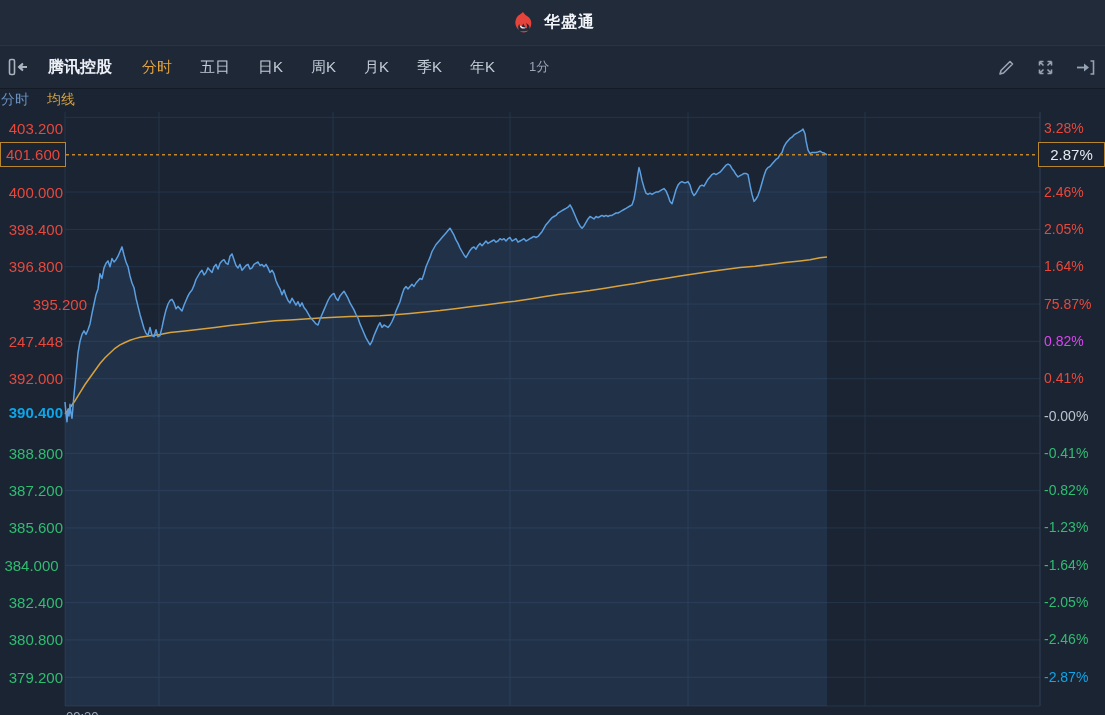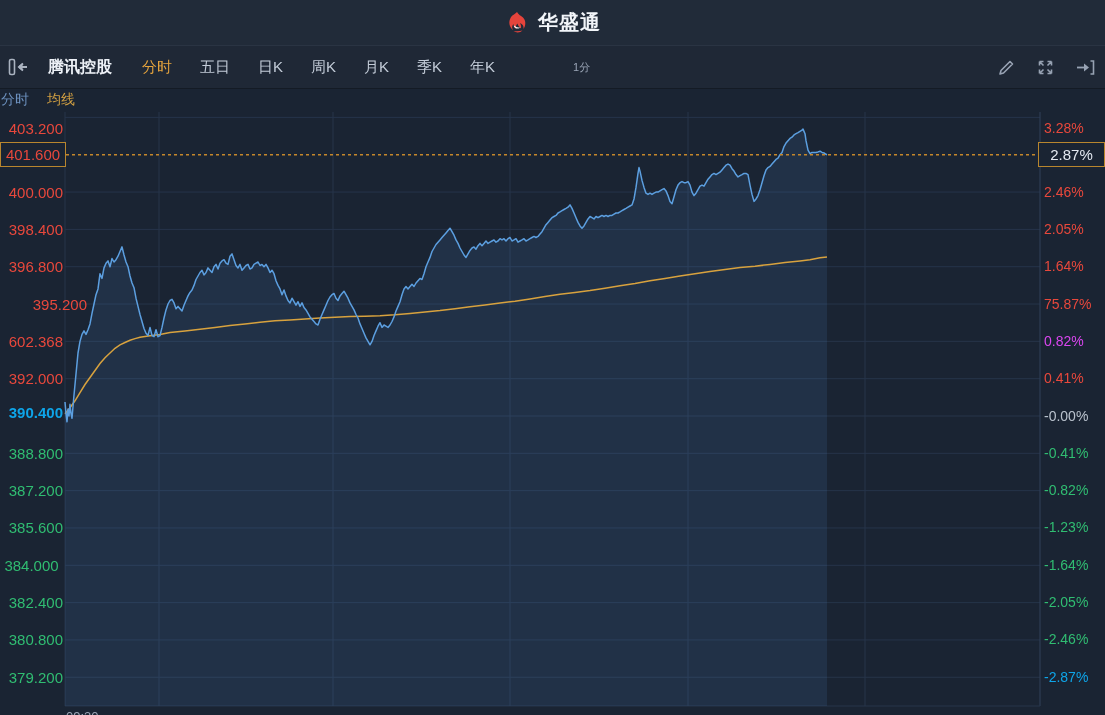--- a/index.html
+++ b/index.html
@@ -8,34 +8,34 @@
     background:#1a2433;
     font-family:"Liberation Sans","DejaVu Sans",sans-serif;
     -webkit-font-smoothing:antialiased;
   }
   
   .app-header{
     position:absolute;left:0;top:0;width:1105px;height:45px;
     background:#212b39;border-bottom:1px solid #2a3443;
     display:flex;align-items:center;justify-content:center;gap:8px;
   }
-  .app-title{font-size:20px;font-weight:bold;color:#f2f5f9;letter-spacing:1px;}
+  .app-title{font-size:16px;font-weight:bold;color:#f2f5f9;letter-spacing:1px;}
   
   .toolbar{
     position:absolute;left:0;top:46px;width:1105px;height:42px;
     background:#1f2836;border-bottom:1px solid #141b25;
     display:flex;align-items:center;
   }
   .collapse-btn{margin-left:8px;display:flex;align-items:center;cursor:pointer;}
   .stock-name{margin-left:18px;font-size:16px;font-weight:bold;color:#edf1f7;}
   .tabs{display:flex;align-items:center;margin-left:30px;gap:28px;}
   .tab{font-size:15px;color:#c3ccd8;cursor:pointer;}
   .tab.active{color:#e6a43d;}
   .interval{margin-left:34px;display:flex;align-items:center;gap:10px;cursor:pointer;}
-  .interval-label{font-size:11px;color:#9aa5b6;margin-left:44px;}
+  .interval-label{font-size:13px;color:#9aa5b6;}
   .caret{width:0;height:0;border-left:5px solid transparent;border-right:5px solid transparent;border-top:6px solid #76markdown;border-top-color:#78839a;}
   .toolbar-right{margin-left:auto;margin-right:10px;display:flex;align-items:center;gap:20px;}
   .tool-icon{cursor:pointer;display:flex;align-items:center;}
   
   .chart-region{position:absolute;left:0;top:89px;width:1105px;height:626px;background:#1a2433;}
   .legend{position:absolute;left:1px;top:2px;display:flex;gap:18px;}
   .legend-item{font-size:14px;cursor:pointer;}
   svg.plot{position:absolute;left:0;top:0;}
   .axis-label{position:absolute;height:19px;line-height:19px;font-size:15px;}
   .axis-left .axis-label{left:0;width:63px;text-align:right;}
@@ -143,21 +143,21 @@
       <path d="M65.0,413.7 L70.0,407.8 L75.0,400.8 L80.0,392.7 L85.0,384.5 L90.0,377.5 L95.0,370.5 L100.0,363.5 L105.0,357.7 L110.0,353.0 L115.0,348.3 L120.0,344.8 L125.0,342.5 L130.0,340.2 L135.0,338.6 L140.0,337.2 L150.0,335.8 L160.0,334.4 L170.0,332.5 L185.0,330.9 L200.0,329.2 L215.0,327.4 L230.0,325.5 L245.0,323.9 L260.0,322.2 L275.0,320.8 L290.0,319.9 L305.0,319.0 L320.0,318.0 L335.0,317.3 L350.0,316.6 L365.0,316.2 L380.0,315.7 L395.0,314.8 L410.0,313.4 L425.0,312.0 L440.0,310.6 L455.0,308.7 L470.0,306.8 L485.0,305.0 L500.0,303.1 L515.0,301.2 L530.0,298.9 L545.0,296.6 L560.0,294.2 L575.0,292.4 L590.0,290.5 L605.0,288.2 L620.0,285.8 L635.0,283.5 L650.0,280.7 L665.0,278.4 L680.0,276.0 L695.0,273.7 L710.0,271.4 L725.0,269.5 L740.0,267.6 L755.0,266.2 L770.0,264.4 L785.0,262.5 L800.0,260.9 L810.0,259.7 L820.0,257.8 L827.0,256.9" fill="none" stroke="#d8a23e" stroke-width="1.5"></path>
       <path d="M65.0,402.0 L66.0,413.7 L67.0,421.8 L68.0,409.0 L69.0,416.0 L70.0,404.3 L71.0,413.7 L72.0,418.3 L74.0,395.0 L76.0,374.0 L78.0,353.0 L80.0,341.4 L82.0,334.4 L84.0,330.9 L86.0,334.4 L88.0,329.7 L90.0,323.9 L92.0,313.4 L94.0,304.0 L96.0,294.7 L98.0,288.9 L100.0,273.7 L102.0,278.4 L104.0,267.9 L106.0,263.2 L108.0,260.9 L110.0,266.7 L112.0,258.5 L114.0,262.0 L116.0,259.7 L118.0,256.2 L120.0,251.5 L122.0,246.9 L124.0,255.0 L126.0,262.0 L128.0,266.7 L130.0,276.0 L132.0,283.0 L134.0,287.7 L136.0,298.2 L138.0,306.4 L140.0,314.5 L142.0,321.5 L144.0,328.5 L146.0,333.2 L148.0,335.5 L150.0,327.4 L152.0,335.5 L154.0,336.7 L156.0,329.7 L158.0,336.7 L160.0,335.5 L162.0,327.4 L164.0,318.0 L166.0,309.9 L168.0,304.0 L170.0,300.5 L172.0,299.4 L174.0,302.9 L176.0,308.7 L178.0,306.4 L180.0,308.7 L182.0,311.0 L184.0,305.2 L186.0,300.5 L188.0,295.9 L190.0,292.4 L192.0,290.0 L194.0,285.4 L196.0,279.5 L198.0,276.0 L200.0,272.5 L202.0,270.2 L204.0,274.9 L206.0,272.5 L208.0,267.9 L210.0,270.2 L212.0,272.5 L214.0,266.7 L216.0,264.4 L218.0,269.0 L220.0,263.2 L222.0,260.9 L224.0,259.7 L226.0,263.2 L228.0,264.4 L230.0,256.2 L232.0,253.9 L234.0,259.7 L236.0,265.5 L238.0,267.9 L240.0,264.4 L242.0,270.2 L244.0,267.9 L246.0,265.5 L248.0,264.4 L250.0,269.0 L252.0,267.9 L254.0,264.4 L256.0,263.2 L258.0,262.0 L260.0,265.5 L262.0,264.4 L264.0,266.7 L266.0,264.4 L268.0,267.9 L270.0,272.5 L272.0,270.2 L274.0,273.7 L276.0,280.7 L278.0,285.4 L280.0,288.9 L282.0,294.7 L284.0,290.0 L286.0,295.9 L288.0,300.5 L290.0,302.9 L292.0,298.2 L294.0,301.7 L296.0,305.2 L298.0,301.7 L300.0,306.4 L302.0,302.9 L304.0,307.5 L306.0,309.9 L308.0,313.4 L310.0,316.9 L312.0,319.2 L314.0,321.5 L316.0,323.9 L318.0,325.0 L320.0,319.2 L322.0,314.5 L324.0,309.9 L326.0,305.2 L328.0,300.5 L330.0,297.0 L332.0,294.7 L334.0,293.5 L336.0,298.2 L338.0,300.5 L340.0,295.9 L342.0,293.5 L344.0,291.2 L346.0,294.7 L348.0,298.2 L350.0,302.9 L352.0,306.4 L354.0,309.9 L356.0,314.5 L358.0,318.0 L360.0,323.9 L362.0,328.5 L364.0,333.2 L366.0,337.9 L368.0,341.4 L370.0,344.8 L372.0,341.4 L374.0,335.5 L376.0,330.9 L378.0,326.2 L380.0,322.7 L382.0,327.4 L384.0,325.0 L386.0,326.2 L388.0,327.4 L390.0,325.0 L392.0,321.5 L394.0,316.9 L396.0,311.0 L398.0,306.4 L400.0,301.7 L402.0,294.7 L404.0,288.9 L406.0,286.5 L408.0,288.9 L410.0,286.5 L412.0,284.2 L414.0,286.5 L416.0,283.0 L418.0,280.7 L420.0,278.4 L422.0,279.5 L424.0,273.7 L426.0,266.7 L428.0,262.0 L430.0,257.4 L432.0,251.5 L434.0,248.0 L436.0,244.5 L438.0,242.2 L440.0,239.9 L442.0,237.5 L444.0,235.2 L446.0,232.9 L448.0,230.5 L450.0,228.2 L452.0,231.7 L454.0,235.2 L456.0,239.9 L458.0,243.4 L460.0,248.0 L462.0,251.5 L464.0,255.0 L466.0,257.4 L468.0,253.9 L470.0,250.4 L472.0,248.0 L474.0,246.9 L476.0,249.2 L478.0,245.7 L480.0,243.4 L482.0,245.7 L484.0,243.4 L486.0,241.0 L488.0,243.4 L490.0,242.2 L492.0,241.0 L494.0,239.9 L496.0,242.2 L498.0,241.0 L500.0,238.7 L502.0,239.9 L504.0,238.7 L506.0,241.0 L508.0,238.7 L510.0,237.5 L512.0,241.0 L514.0,239.9 L516.0,238.7 L518.0,242.2 L520.0,241.0 L522.0,239.9 L524.0,238.7 L526.0,241.0 L528.0,239.9 L530.0,238.7 L532.0,237.5 L534.0,236.4 L536.0,237.5 L538.0,236.4 L540.0,234.0 L542.0,231.7 L544.0,228.2 L546.0,224.7 L548.0,222.4 L550.0,220.0 L552.0,217.7 L554.0,216.5 L556.0,215.4 L558.0,213.0 L560.0,211.9 L562.0,210.7 L564.0,209.5 L566.0,208.4 L568.0,207.2 L570.0,204.9 L572.0,208.4 L574.0,213.0 L576.0,217.7 L578.0,222.4 L580.0,225.9 L582.0,228.2 L584.0,225.9 L586.0,222.4 L588.0,218.9 L590.0,216.5 L592.0,217.7 L594.0,218.9 L596.0,216.5 L598.0,217.7 L600.0,216.5 L602.0,215.4 L604.0,216.5 L606.0,215.4 L608.0,216.5 L610.0,215.4 L612.0,215.4 L614.0,214.2 L616.0,213.0 L618.0,213.0 L620.0,211.9 L622.0,210.7 L624.0,209.5 L626.0,208.4 L628.0,207.2 L630.0,206.0 L632.0,204.9 L634.0,199.0 L636.0,187.4 L638.0,173.4 L639.0,167.6 L640.0,171.1 L642.0,180.4 L644.0,187.4 L646.0,193.2 L648.0,194.4 L650.0,193.2 L652.0,194.4 L654.0,193.2 L656.0,192.1 L658.0,192.1 L660.0,190.9 L662.0,189.7 L664.0,188.6 L666.0,190.9 L668.0,195.6 L670.0,201.4 L672.0,203.7 L674.0,196.7 L676.0,189.7 L678.0,185.1 L680.0,182.7 L682.0,181.6 L684.0,182.7 L686.0,182.7 L688.0,181.6 L690.0,185.1 L692.0,192.1 L694.0,195.6 L696.0,193.2 L698.0,189.7 L700.0,186.2 L702.0,185.1 L704.0,186.2 L706.0,182.7 L708.0,179.2 L710.0,176.9 L712.0,174.6 L714.0,173.4 L716.0,174.6 L718.0,173.4 L720.0,172.2 L722.0,169.9 L724.0,167.6 L726.0,165.2 L728.0,164.1 L730.0,165.2 L732.0,168.7 L734.0,171.1 L736.0,174.6 L738.0,176.9 L740.0,175.7 L742.0,174.6 L744.0,173.4 L746.0,173.4 L748.0,174.6 L750.0,185.1 L752.0,194.4 L754.0,201.4 L756.0,199.0 L758.0,195.6 L760.0,189.7 L762.0,182.7 L764.0,175.7 L766.0,169.9 L768.0,167.6 L770.0,166.4 L772.0,164.1 L774.0,161.7 L776.0,159.4 L778.0,158.2 L780.0,154.7 L782.0,152.4 L784.0,146.6 L786.0,143.1 L788.0,140.7 L790.0,138.4 L792.0,137.2 L794.0,134.9 L796.0,133.7 L798.0,132.6 L800.0,131.4 L802.0,130.2 L803.0,129.1 L805.0,133.7 L806.0,140.7 L807.0,145.4 L808.0,150.1 L810.0,153.6 L812.0,152.4 L814.0,152.4 L816.0,152.4 L818.0,151.9 L820.0,151.2 L822.0,152.4 L824.0,152.9 L826.0,154.3 L827.0,154.7" fill="none" stroke="#5c9fe0" stroke-width="1.5" stroke-linejoin="round"></path>
       <line x1="66" y1="154.72639999999893" x2="1040" y2="154.72639999999893" stroke="#c5872b" stroke-width="1.4" stroke-dasharray="3 3"></line>
     </svg>
   <div class="axis-left" id="axisLeft" style="position: absolute; left: 0px; top: 0px;">
       <div class="axis-label" style="top: 30px; color: rgb(232, 72, 60);">403.200</div>
       <div class="axis-label" style="top: 93.5512px; color: rgb(232, 72, 60);">400.000</div>
       <div class="axis-label" style="top: 130.876px; color: rgb(232, 72, 60);">398.400</div>
       <div class="axis-label" style="top: 168.201px; color: rgb(232, 72, 60);">396.800</div>
       <div class="axis-label" style="top: 205.526px; color: rgb(232, 72, 60); padding-left: 24px;">395.200</div>
-      <div class="axis-label" style="top: 242.85px; color: rgb(232, 72, 60);">602.368</div>
+      <div class="axis-label" style="top: 242.85px; color: rgb(232, 72, 60);">247.448</div>
       <div class="axis-label" style="top: 280.175px; color: rgb(232, 72, 60);">392.000</div>
       <div class="axis-label" style="top: 314px; color: #0ea5e9; font-weight: bold;">390.400</div>
       <div class="axis-label" style="top: 354.825px; color: rgb(48, 189, 114);">388.800</div>
       <div class="axis-label" style="top: 392.15px; color: rgb(48, 189, 114);">387.200</div>
       <div class="axis-label" style="top: 429.474px; color: rgb(48, 189, 114);">385.600</div>
       <div class="axis-label" style="top: 466.799px; color: rgb(48, 189, 114); text-align: center;">384.000</div>
       <div class="axis-label" style="top: 504.124px; color: rgb(48, 189, 114);">382.400</div>
       <div class="axis-label" style="top: 541.449px; color: rgb(48, 189, 114);">380.800</div>
       <div class="axis-label" style="top: 578.774px; color: rgb(48, 189, 114);">379.200</div>
     </div>

